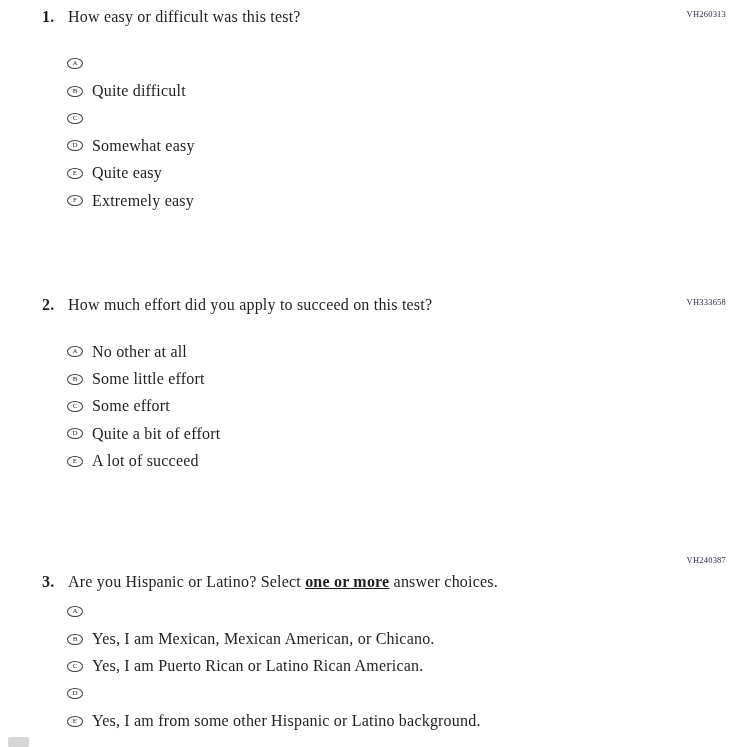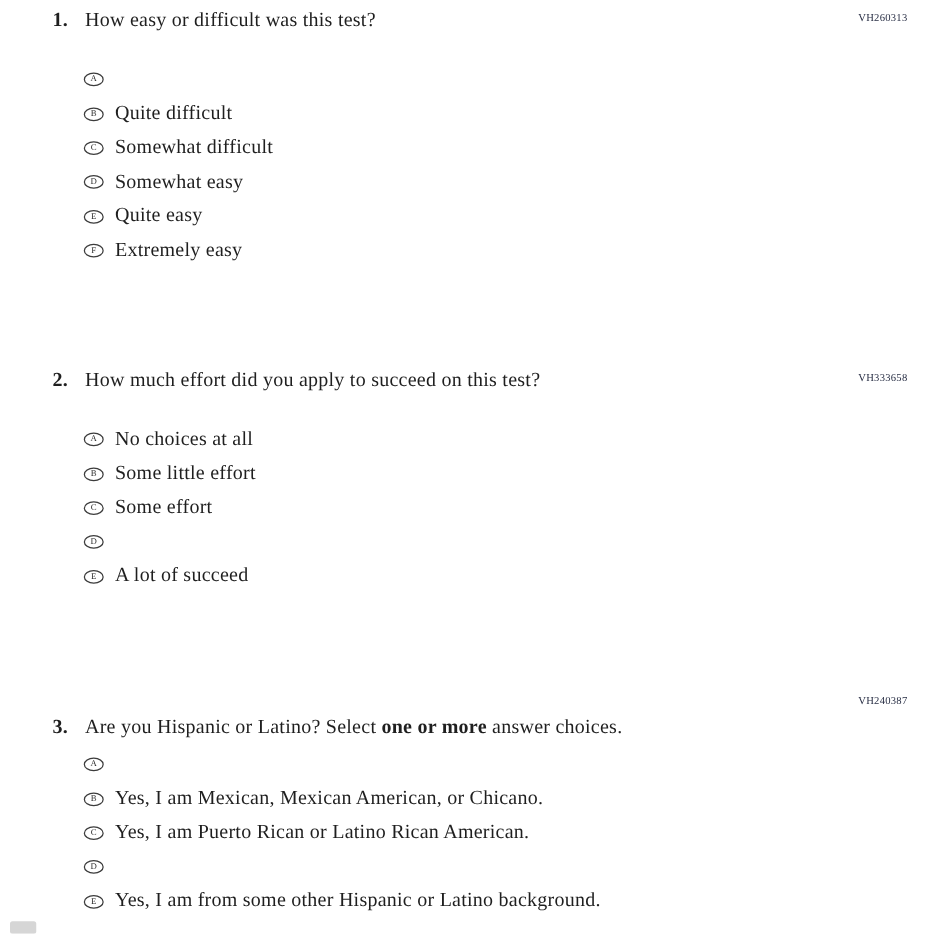--- a/index.html
+++ b/index.html
@@ -19,21 +19,21 @@
   .code {
     position: absolute; top: 9px; right: 29px;
     font-size: 8.5px; color: #2a3046; letter-spacing: 0.2px;
   }
   .qtitle {
     position: absolute; left: 42px; top: 8px;
     font-size: 16px; letter-spacing: 0.2px; white-space: nowrap;
   }
   #s3 .qtitle { top: 27px; }
   .qnum { display: inline-block; width: 26px; font-weight: bold; }
-  .qbold { font-weight: bold; }
+  .qbold { font-weight: bold; text-decoration: underline; }
 
   .options { position: absolute; left: 67px; top: 50px; }
   #s3 .options { top: 52px; }
   .opt { display: flex; align-items: center; height: 27.4px; }
   .bubble {
     width: 16px; height: 11px; flex: none;
     border: 1px solid #3c3c3c; border-radius: 50%;
     display: flex; align-items: center; justify-content: center;
     font-size: 7px; line-height: 1; color: #2e2e2e;
     margin-right: 9px; box-sizing: border-box;
@@ -58,21 +58,20 @@
   <div class="options">
     <div class="opt">
       <span class="bubble">A</span>
     </div>
     <div class="opt">
       <span class="bubble">B</span>
       <span class="opt-label">Quite difficult</span>
     </div>
     <div class="opt">
       <span class="bubble">C</span>
-      <span class="opt-label">Somewhat difficult</span>
     </div>
     <div class="opt">
       <span class="bubble">D</span>
       <span class="opt-label">Somewhat easy</span>
     </div>
     <div class="opt">
       <span class="bubble">E</span>
       <span class="opt-label">Quite easy</span>
     </div>
     <div class="opt">
@@ -83,32 +82,33 @@
 </div>
 
 <div class="section" id="s2">
   <div class="code">VH333658</div>
   <div class="qtitle">
     <span class="qnum">2.</span><span>How much effort did you apply to succeed on this test?</span><span class="qbold"></span><span></span>
   </div>
   <div class="options">
     <div class="opt">
       <span class="bubble">A</span>
-      <span class="opt-label">No choices at all</span>
+      <span class="opt-label">No other at all</span>
     </div>
     <div class="opt">
       <span class="bubble">B</span>
       <span class="opt-label">Some little effort</span>
     </div>
     <div class="opt">
       <span class="bubble">C</span>
       <span class="opt-label">Some effort</span>
     </div>
     <div class="opt">
       <span class="bubble">D</span>
+      <span class="opt-label">Quite a bit of effort</span>
     </div>
     <div class="opt">
       <span class="bubble">E</span>
       <span class="opt-label">A lot of succeed</span>
     </div>
   </div>
 </div>
 
 <div class="section" id="s3">
   <div class="code">VH240387</div>

